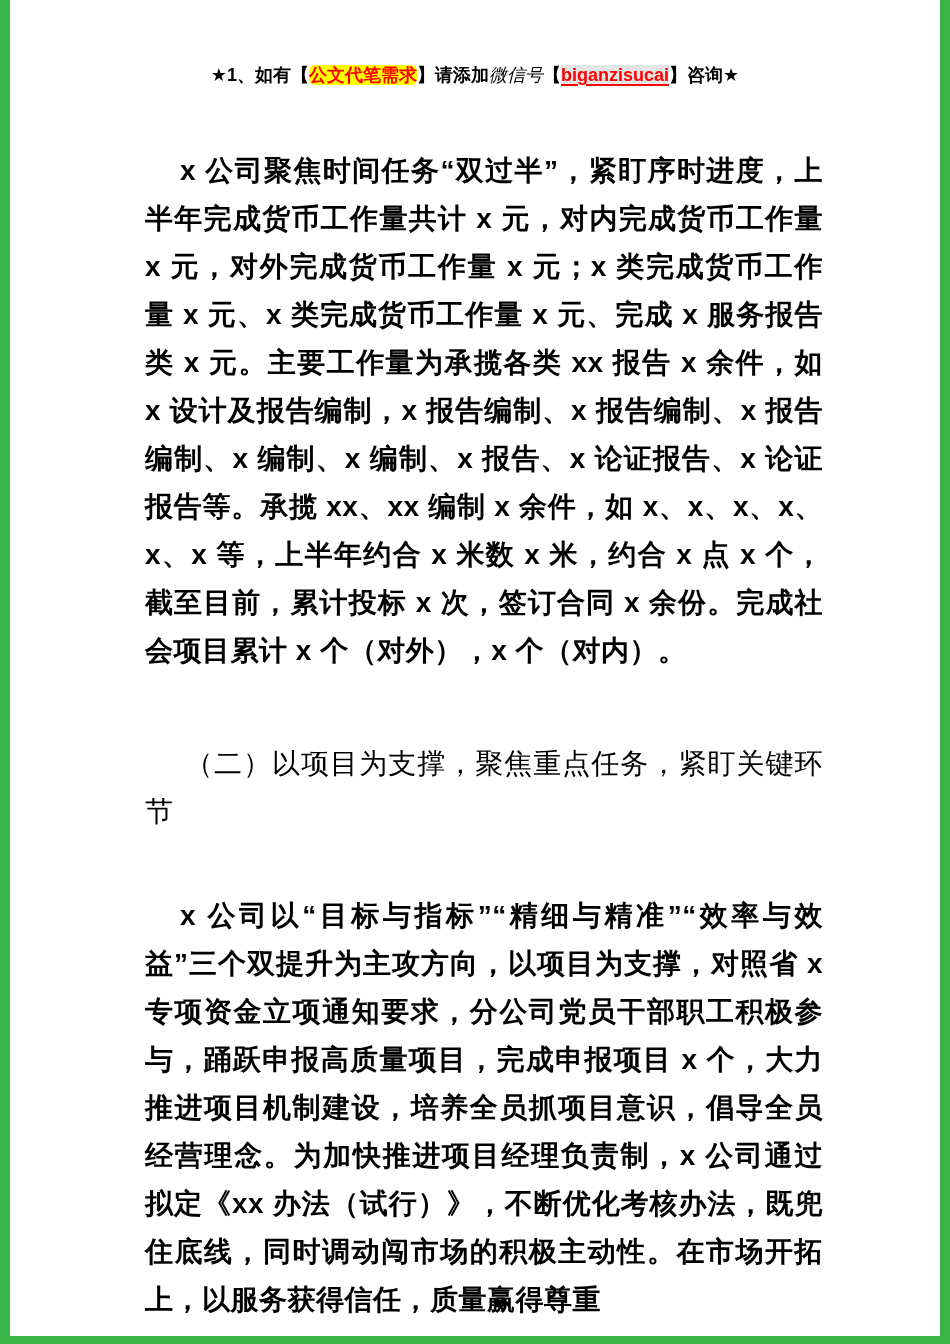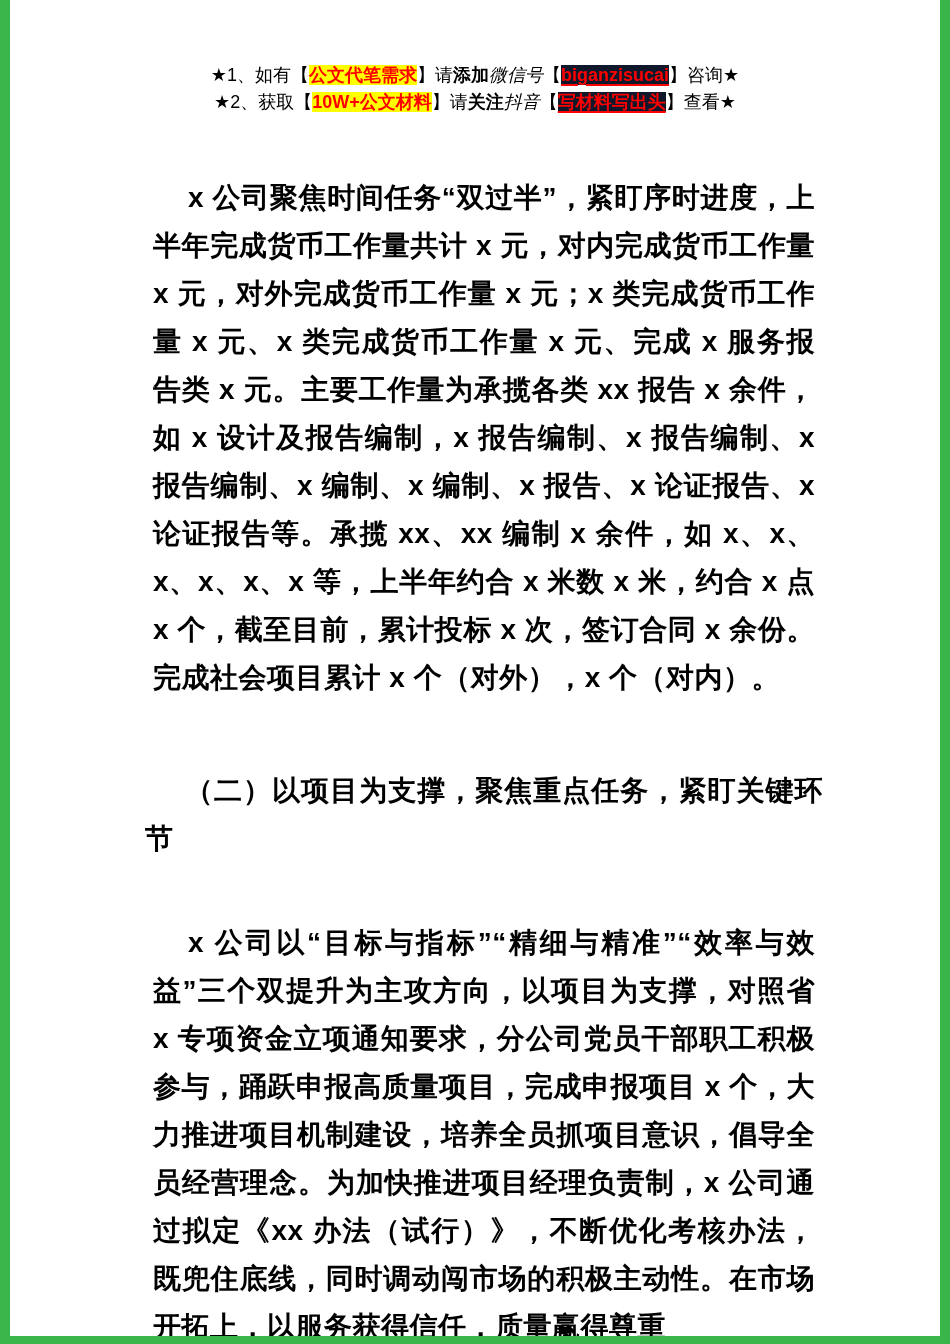--- a/index.html
+++ b/index.html
@@ -17,52 +17,51 @@
   .edge { position: absolute; background: #39b54a; z-index: 5; }
   .edge-left   { left: 0; top: 0; bottom: 0; width: 10px; }
   .edge-right  { right: 0; top: 0; bottom: 0; width: 10px; }
   .edge-bottom { left: 0; right: 0; bottom: 0; height: 8px; }
 
   
   .promo { text-align: center; font-size: 18px; line-height: 27px; font-weight: 700; }
   .promo-header { padding-top: 62px; }
   .promo-line { white-space: nowrap; }
 
-  .seg-b  { font-weight: 400; }
+  .seg-b  { font-weight: 700; }
   .seg-r  { font-weight: 400; font-style: italic; }
   .seg-bu { font-weight: 700; text-underline-offset: 4px; text-decoration-thickness: 2px; }
-  .seg-hl  { color: #ff0000; background: #ffff00; font-weight: 700; }
-  .seg-hlu { color: #ff0000; background: #0f172a; font-weight: 700; text-decoration: underline; text-underline-offset: 3px; text-decoration-thickness: 2px; }
+  .seg-hl  { color: #ff0000; background: #ffff00; font-weight: 700; border-radius: 6px; }
+  .seg-hlu { color: #ff0000; background: #e5e5e5; font-weight: 700; text-decoration: underline; text-underline-offset: 3px; text-decoration-thickness: 2px; }
 
   
   .doc {
     width: 678px;
     margin-left: 145px;
     margin-top: 58px;
     font-size: 28px;
     line-height: 48px;
     font-weight: 600;
     text-align: justify;
     letter-spacing: 0.5px;
   }
-  .para { margin: 8px; text-indent: 35px; }
-  .heading { margin: 65px 0 56px 0; text-indent: 40px; font-weight: 700; }
+  .para { margin: 0; text-indent: 35px; }
+  .heading { margin: 65px 0 56px 0; text-indent: 40px; font-weight: 400; }
 </style>
 </head>
 <body>
 
 <div class="page">
 
   <div class="edge edge-left"></div>
   <div class="edge edge-right"></div>
   <div class="edge edge-bottom"></div>
 
   <div class="promo promo-header">
     <div class="promo-line"><span class="seg-b">★1、如有【</span><span class="seg-hl">公文代笔需求</span><span class="seg-b">】请</span><span class="seg-bu">添加</span><span class="seg-r">微信号</span><span class="seg-b">【</span><span class="seg-hlu">biganzisucai</span><span class="seg-b">】咨询★</span></div>
-    <div class="promo-line"><span class="seg-b">★2、获取【</span><span class="seg-hl">10W+公文材料</span><span class="seg-b">】请</span><span class="seg-bu">关注</span><span class="seg-r">抖音</span><span class="seg-b">【</span><span class="seg-hlu">写材料写出头</span><span class="seg-b">】查看★</span></div>
   </div>
 
   <div class="doc">
     <p class="para">x 公司聚焦时间任务“双过半”，紧盯序时进度，上半年完成货币工作量共计 x 元，对内完成货币工作量 x 元，对外完成货币工作量 x 元；x 类完成货币工作量 x 元、x 类完成货币工作量 x 元、完成 x 服务报告类 x 元。主要工作量为承揽各类 xx 报告 x 余件，如 x 设计及报告编制，x 报告编制、x 报告编制、x 报告编制、x 编制、x 编制、x 报告、x 论证报告、x 论证报告等。承揽 xx、xx 编制 x 余件，如 x、x、x、x、x、x 等，上半年约合 x 米数 x 米，约合 x 点 x 个，截至目前，累计投标 x 次，签订合同 x 余份。完成社会项目累计 x 个（对外），x 个（对内）。</p>
     <p class="heading">（二）以项目为支撑，聚焦重点任务，紧盯关键环节</p>
     <p class="para">x 公司以“目标与指标”“精细与精准”“效率与效益”三个双提升为主攻方向，以项目为支撑，对照省 x 专项资金立项通知要求，分公司党员干部职工积极参与，踊跃申报高质量项目，完成申报项目 x 个，大力推进项目机制建设，培养全员抓项目意识，倡导全员经营理念。为加快推进项目经理负责制，x 公司通过拟定《xx 办法（试行）》，不断优化考核办法，既兜住底线，同时调动闯市场的积极主动性。在市场开拓上，以服务获得信任，质量赢得尊重</p>
   </div>
 
 </div>
 

